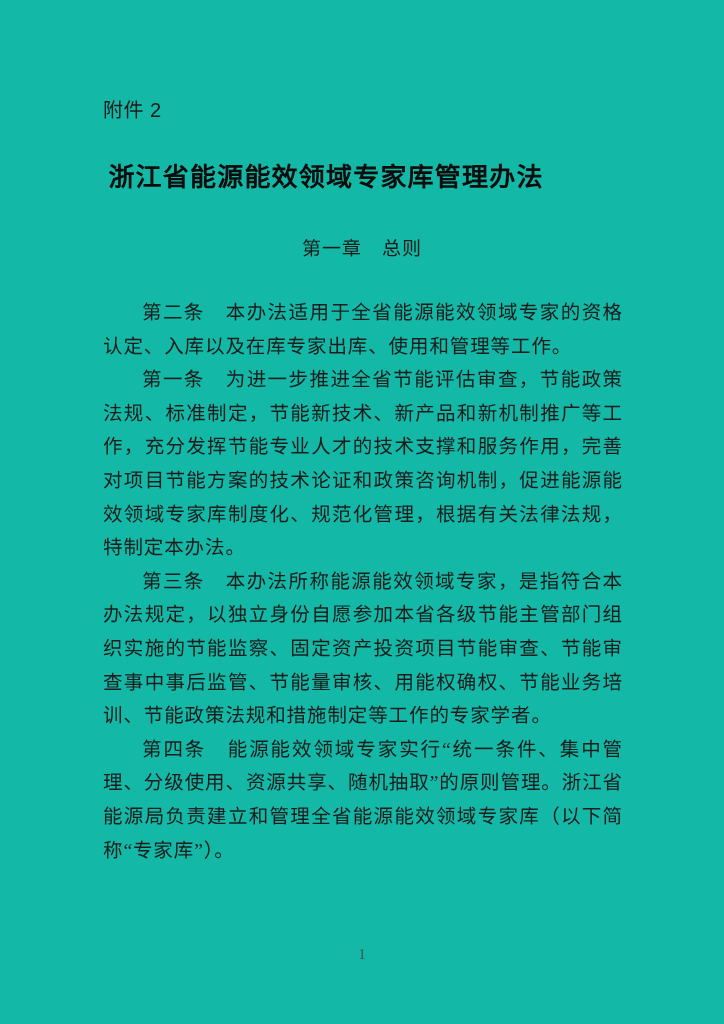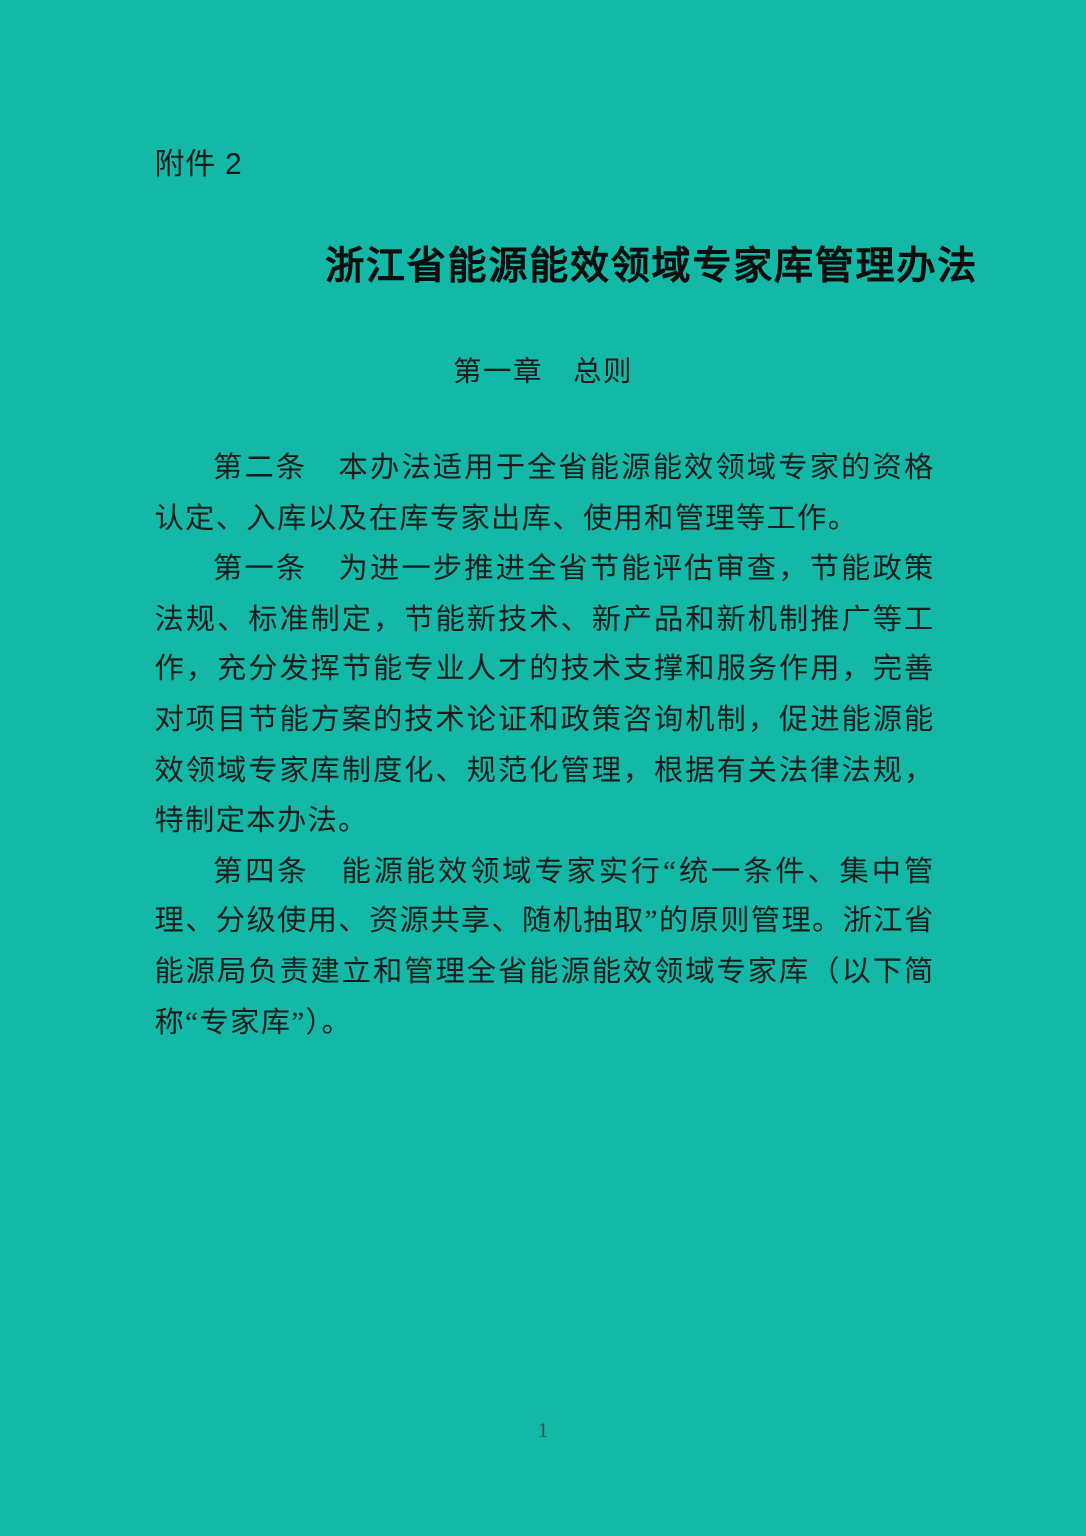--- a/index.html
+++ b/index.html
@@ -39,21 +39,21 @@
     color: #1a1a1a;
     white-space: pre;
   }
 
   
   .doc-title {
     position: absolute;
     left: 0;
     top: 158px;
     width: 652px;
-    text-align: right;
+    text-align: center;
     font-family: "Liberation Sans", "DejaVu Sans", sans-serif;
     font-weight: 700;
     font-size: 26px;
     line-height: 38px;
     letter-spacing: 1.2px;
     color: #0d0d0d;
     white-space: pre;
   }
 
   
@@ -116,18 +116,19 @@
 
   <div class="attachment-label">附件 2</div>
 
   <div class="doc-title">浙江省能源能效领域专家库管理办法</div>
 
   <div class="chapter-heading">第一章 总则</div>
 
   <div class="body-text">
     <p class="article">第二条 本办法适用于全省能源能效领域专家的资格认定、入库以及在库专家出库、使用和管理等工作。</p>
     <p class="article">第一条 为进一步推进全省节能评估审查，节能政策法规、标准制定，节能新技术、新产品和新机制推广等工作，充分发挥节能专业人才的技术支撑和服务作用，完善对项目节能方案的技术论证和政策咨询机制，促进能源能效领域专家库制度化、规范化管理，根据有关法律法规，特制定本办法。</p>
+    <p class="article">第三条 本办法所称能源能效领域专家，是指符合本办法规定，以独立身份自愿参加本省各级节能主管部门组织实施的节能监察、固定资产投资项目节能审查、节能审查事中事后监管、节能量审核、用能权确权、节能业务培训、节能政策法规和措施制定等工作的专家学者。</p>
     <p class="article">第四条 能源能效领域专家实行“统一条件、集中管理、分级使用、资源共享、随机抽取”的原则管理。浙江省能源局负责建立和管理全省能源能效领域专家库（以下简称“专家库”）。</p>
   </div>
 
   <div class="page-number">1</div>
 
 </div>
 
 </body></html>

